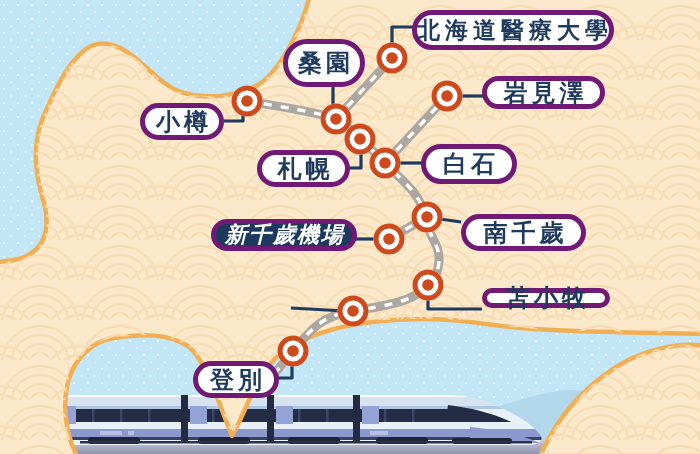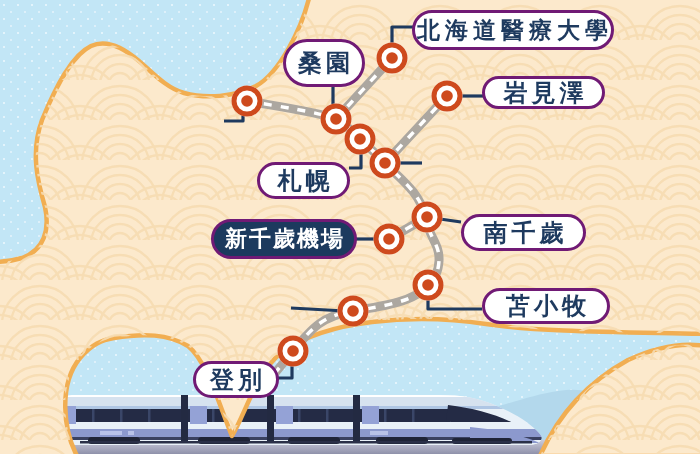--- a/index.html
+++ b/index.html
@@ -4,21 +4,21 @@
 <style>
   html,body{margin:0;padding:0;}
   #stage{
     position:relative;width:700px;height:454px;overflow:hidden;
     font-family:"DejaVu Sans",sans-serif;background:#C2E6F6;
   }
   #map-svg{position:absolute;left:0;top:0;}
   .pill{
     position:absolute;box-sizing:border-box;
     display:flex;align-items:center;justify-content:center;
-    background:#FFFFFF;border:3px solid #701a75;border-radius:24px;
+    background:#FFFFFF;border:5px solid #701a75;border-radius:24px;
     color:#1E3A5F;font-weight:bold;font-size:24px;letter-spacing:4px;
     text-indent:4px;white-space:nowrap;
   }
   .pill.hl{background:#1C3A5E;color:#FFFFFF;font-size:22px;letter-spacing:2px;text-indent:2px;}
 </style>
 </head>
 <body>
 
 <div id="stage">
 
@@ -248,32 +248,34 @@
           <circle cx="428" cy="285" r="5.8" fill="#CE4A1D"></circle>
     </g>
     <g>
       <circle cx="293" cy="351" r="15.5" fill="#FFFFFF"></circle>
           <circle cx="293" cy="351" r="13" fill="#FFFFFF" stroke="#CE4A1D" stroke-width="5"></circle>
           <circle cx="293" cy="351" r="5.8" fill="#CE4A1D"></circle>
     </g>
   </g>
 </svg>
 
+<div class="pill" style="left:140px;top:103px;width:84px;height:37px;">小樽</div>
 
 <div class="pill" style="left:283px;top:39px;width:82px;height:48px;">桑園</div>
 
 <div class="pill" style="left:412px;top:10px;width:202px;height:40px;font-size:23px;letter-spacing:5px;">北海道醫療大學</div>
 
 <div class="pill" style="left:482px;top:76px;width:123px;height:33px;">岩見澤</div>
 
-<div class="pill" style="left:257px;top:150px;width:93px;height:37px;margin-top:12px;">札幌</div>
-
-
-<div class="pill hl" style="left:211px;top:219px;width:146px;height:40px;">新千歲機場</div>
+<div class="pill" style="left:257px;top:150px;width:93px;height:37px;">札幌</div>
+
+<div class="pill" style="left:421px;top:144px;width:96px;height:40px;">白石</div>
+
+<div class="pill hl" style="left:211px;top:219px;width:146px;height:32px;font-style:italic;">新千歲機場</div>
 
 <div class="pill" style="left:461px;top:214px;width:125px;height:37px;">南千歲</div>
 
 
-<div class="pill" style="left:482px;top:288px;width:128px;height:36px;">苫小牧</div>
+<div class="pill" style="left:482px;top:288px;width:128px;height:20px;">苫小牧</div>
 
 <div class="pill" style="left:193px;top:361px;width:86px;height:37px;text-align:right;">登別</div>
 
 </div>
 
 </body></html>

